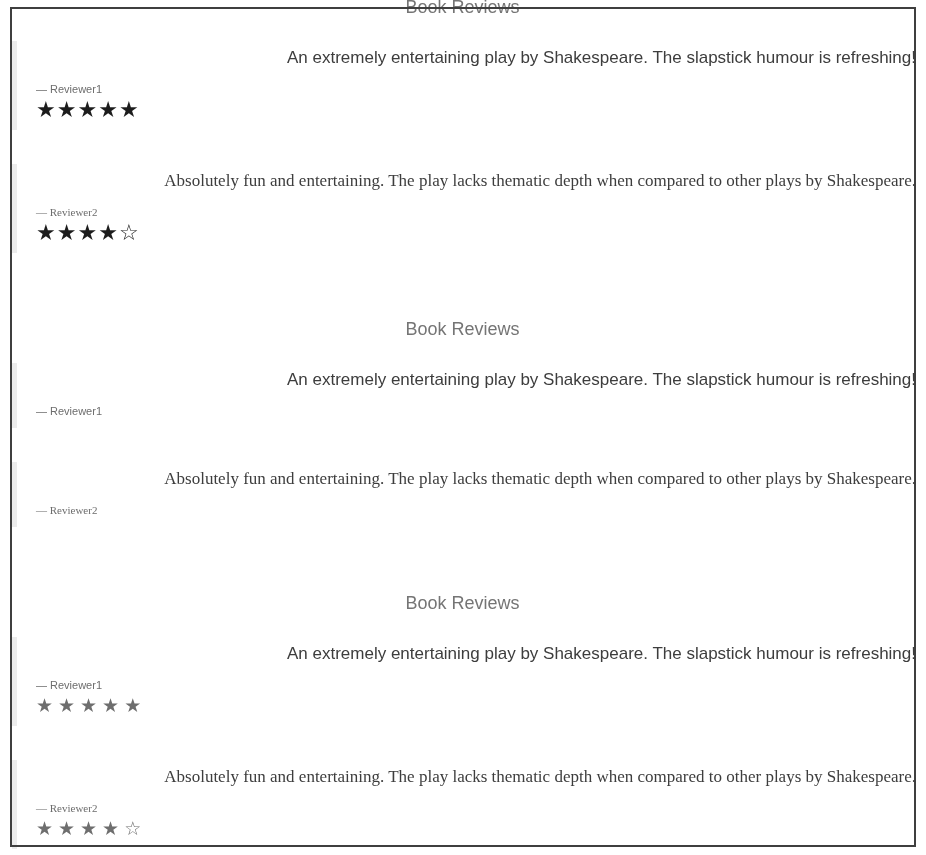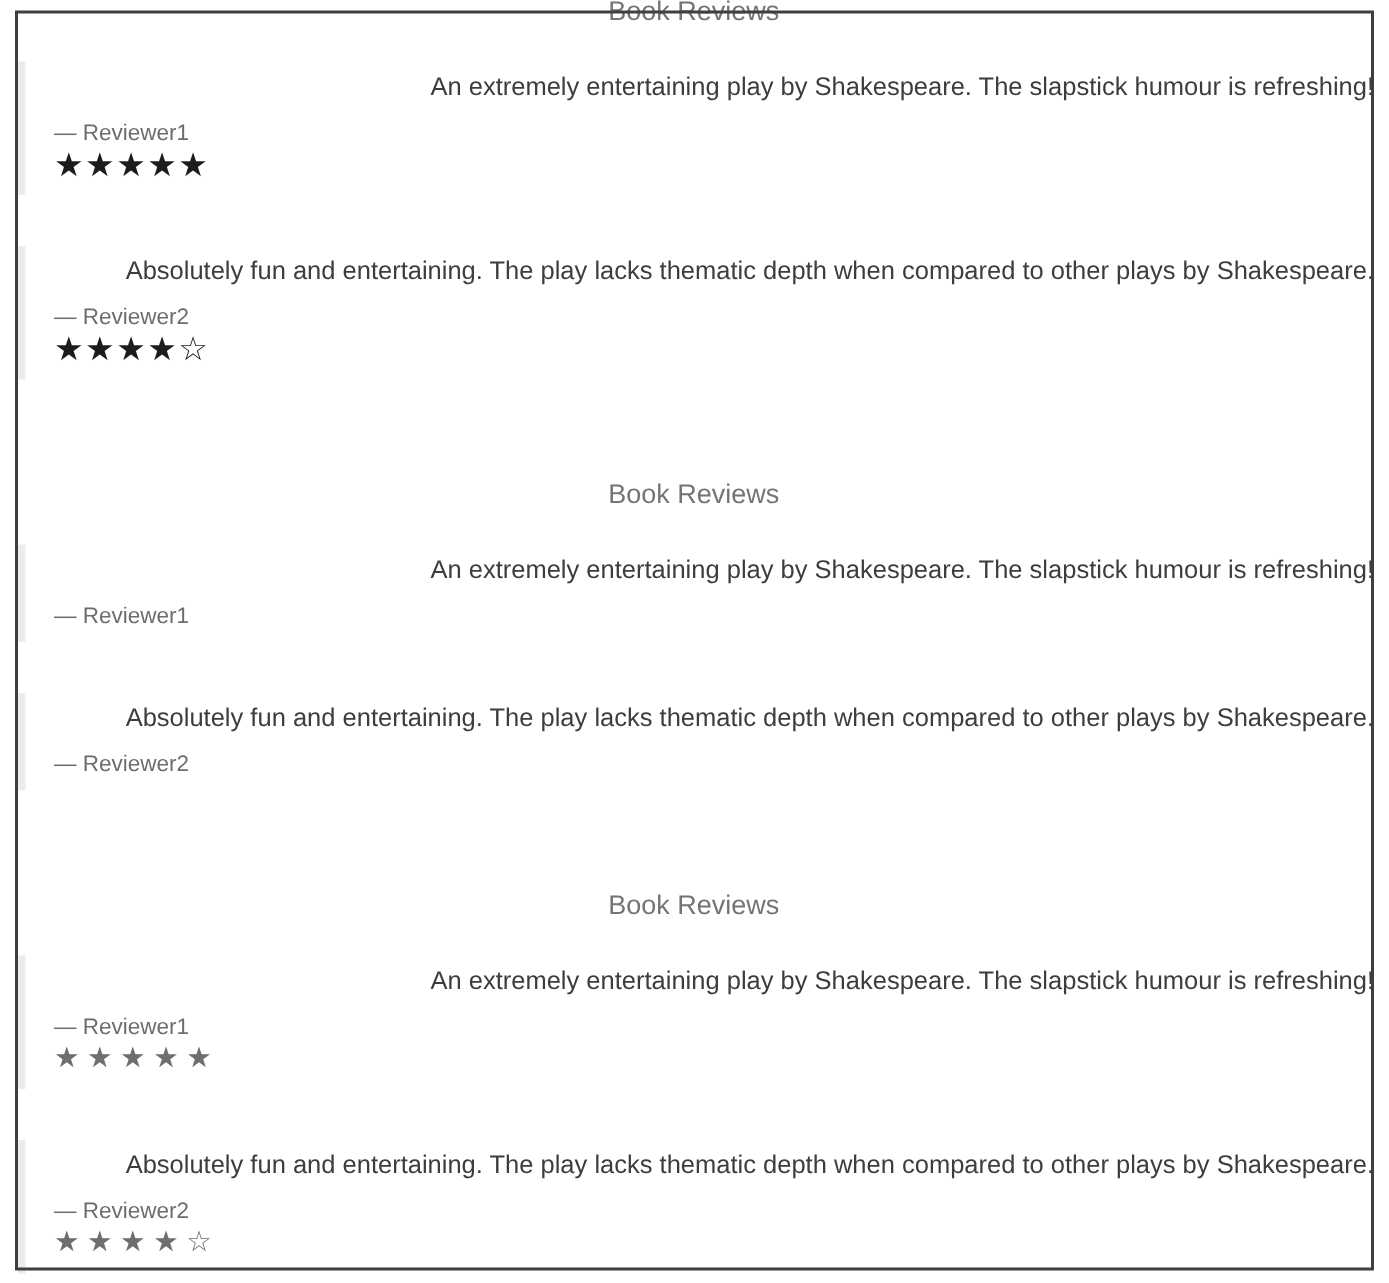--- a/index.html
+++ b/index.html
@@ -47,31 +47,32 @@
   section.review-section.first h1.section-title {
     margin-top: -4px; 
   }
   blockquote.review-quote {
     margin: 0 0 34px 3px;
     border-left: 5px solid #ececec;
     padding: 7px 0 9px 19px;
   }
   blockquote.review-quote:last-child {
     margin-bottom: 0;
+    font-family: Liberation Serif, serif;
   }
   p.review-text {
     font-size: 17px;
     line-height: 20px;
     color: #3d3d3d;
     margin: 0 0 13px 0;
     white-space: nowrap;
     text-align: right;
   }
   footer.reviewer-citation {
-    font-size: 15px;
+    font-size: 11px;
     line-height: 16px;
     color: #6d6d6d;
   }
   .star-rating {
     line-height: 22px;
     margin-top: 2px;
   }
   .stars-black {
     font-size: 22px;
     letter-spacing: 1px;

